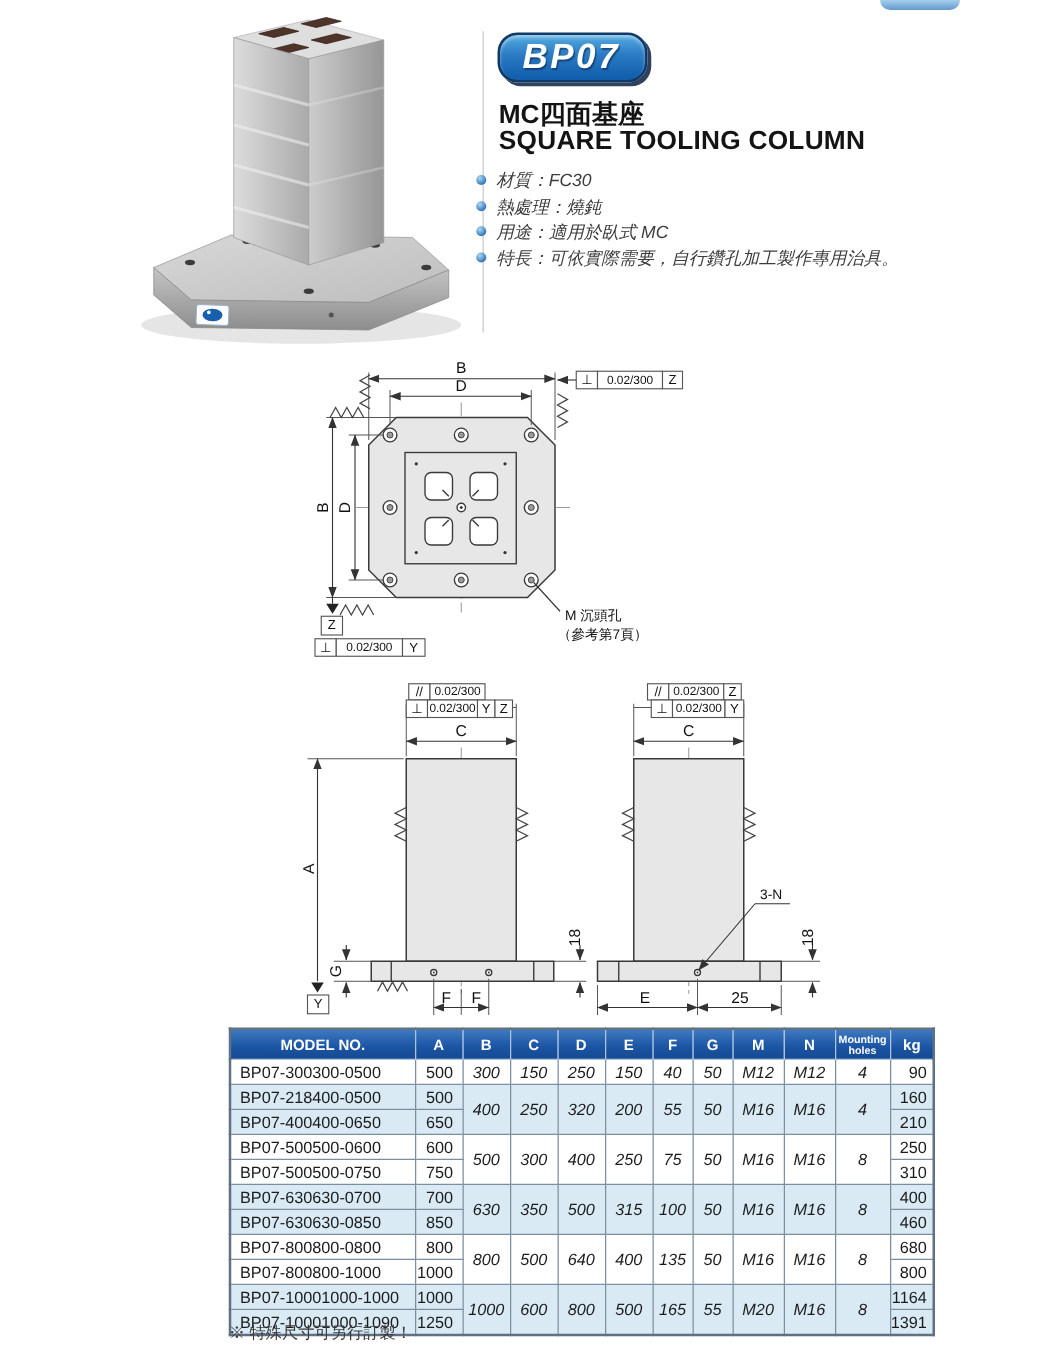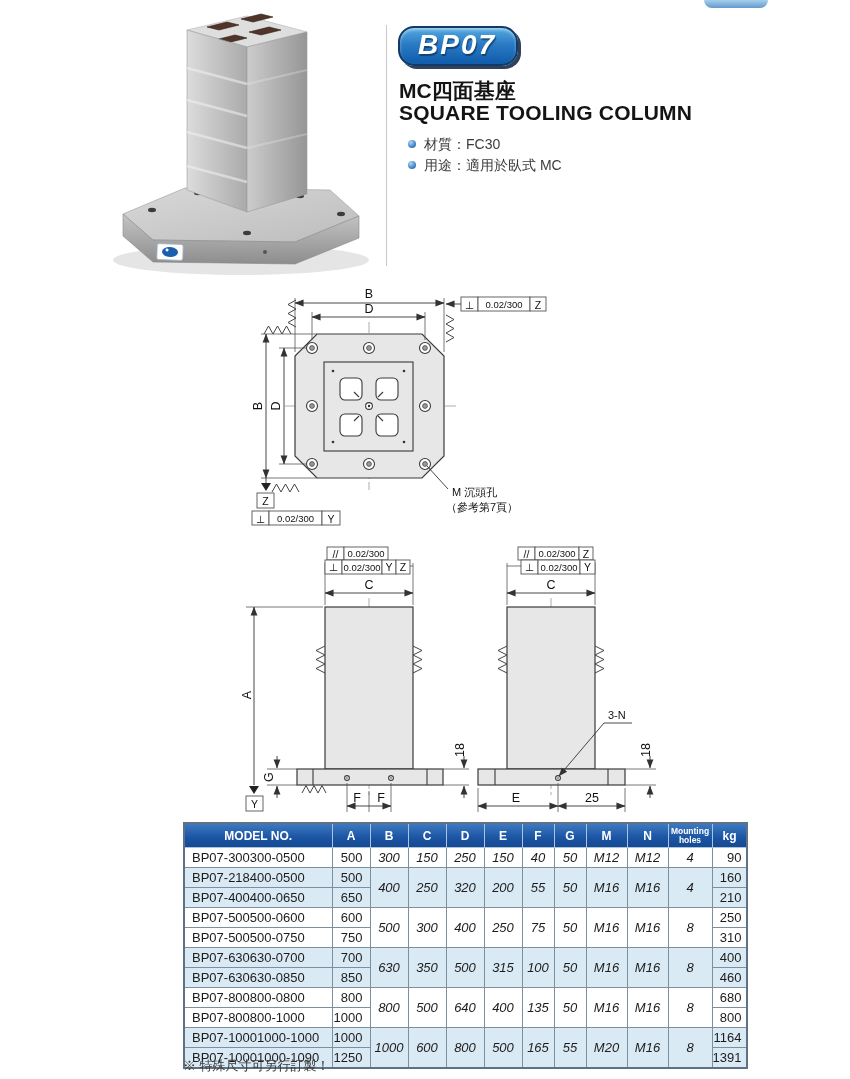--- a/index.html
+++ b/index.html
@@ -7,21 +7,21 @@
         font-family:"Liberation Sans",sans-serif;}
   
   .divider{position:absolute;left:386px;top:25px;width:1px;height:241px;background:#c9c9c9;}
   .badge{position:absolute;left:398px;top:26px;display:inline-block;
          background:linear-gradient(180deg,#55abe0 0%,#2a7ac4 45%,#0f5caa 100%);
          border:2px solid #123a66;border-radius:16px;box-shadow:3px 3px 0 rgba(10,32,64,.85),inset 0 2px 3px rgba(255,255,255,.45);
          color:#fff;font-style:italic;font-weight:bold;font-size:28px;letter-spacing:2px;
          padding:1px 20px 3px 18px;text-shadow:1px 2px 1px rgba(8,40,80,.6);}
   .title-zh{position:absolute;left:399px;top:77px;font-size:21px;font-weight:bold;color:#141414;}
   .title-en{position:absolute;left:399px;top:101px;font-size:21px;font-weight:bold;color:#141414;letter-spacing:0.2px;}
-  .specs{position:absolute;left:408px;top:134px;width:440px;}
+  .specs{position:absolute;left:381px;top:134px;width:440px;font-style:italic;}
   .spec{display:flex;gap:8px;font-size:14px;color:#3c3c3c;line-height:20.6px;}
   .bullet{flex:0 0 auto;width:8px;height:8px;margin-top:6px;border-radius:50%;
           background:radial-gradient(circle at 35% 30%,#aed7f2,#2a72b8 75%);}
   .corner-logo{position:absolute;left:704px;top:0;width:64px;height:8px;
           background:linear-gradient(180deg,#8fc3e8,#3d7fc1);border-radius:0 0 10px 10px;opacity:.8;}
   
   .drawsvg{position:absolute;left:0;top:0;width:850px;height:1079px;}
   .fillshape{fill:#e7e7e7;stroke:#3a3a3a;stroke-width:1.2;}
   .outline{fill:none;stroke:#3a3a3a;stroke-width:1.1;}
   .holeshape{fill:#fff;stroke:#3a3a3a;stroke-width:1.1;}
@@ -117,21 +117,29 @@
   <div class="title-zh">MC四面基座</div>
   <div class="title-en">SQUARE TOOLING COLUMN</div>
 
   <div class="specs">
     <div class="spec">
         <span class="bullet"></span>
         <span>材質：FC30</span>
       </div>
     <div class="spec">
         <span class="bullet"></span>
+        <span>熱處理：燒鈍</span>
+      </div>
+    <div class="spec">
+        <span class="bullet"></span>
         <span>用途：適用於臥式 MC</span>
+      </div>
+    <div class="spec">
+        <span class="bullet"></span>
+        <span>特長：可依實際需要，自行鑽孔加工製作專用治具。</span>
       </div>
   </div>
 
   <svg class="drawsvg" viewBox="0 0 850 1079">
     <defs>
       <marker id="ah" viewBox="0 0 10 10" refX="9.5" refY="5" markerWidth="10" markerHeight="10" orient="auto-start-reverse">
         <path d="M0,1.2 L10,5 L0,8.8 z" fill="#333"></path>
       </marker>
     </defs>
 

